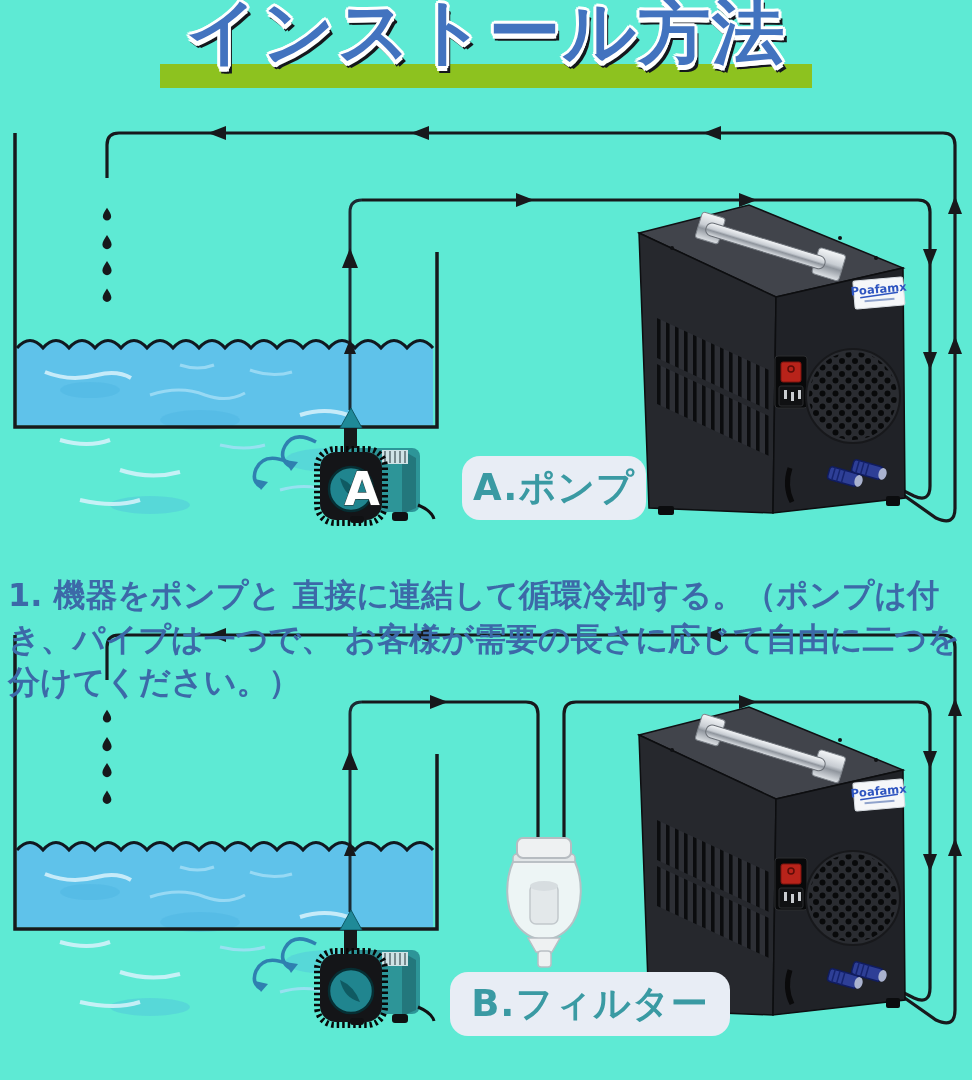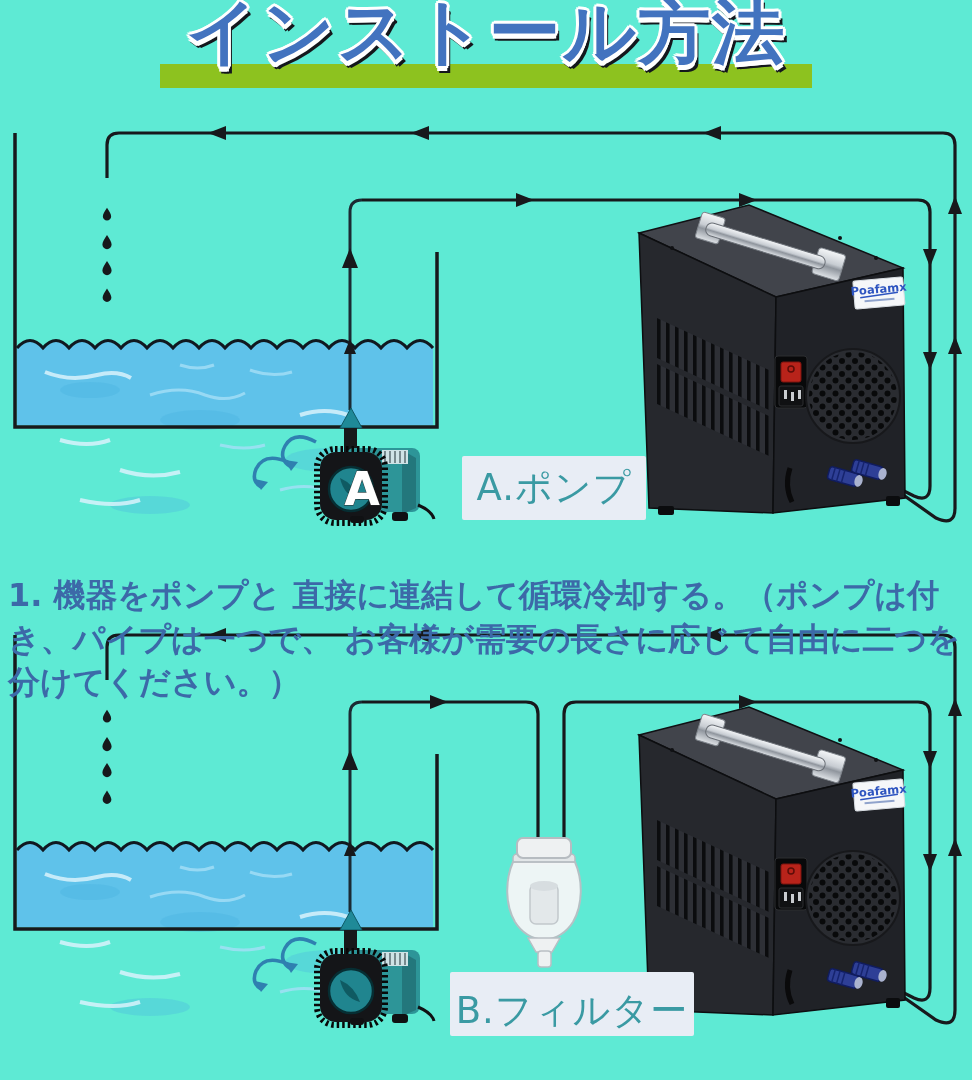--- a/index.html
+++ b/index.html
@@ -9,25 +9,25 @@
   .title-bar{position:absolute;left:160px;top:64px;width:652px;height:24px;background:#8dc21f;z-index:2;}
   .page-title{position:absolute;left:0;top:-12px;width:972px;margin:0;text-align:center;z-index:3;
     font-size:72px;font-weight:800;letter-spacing:2px;color:#4273bf;line-height:1.2;
     text-shadow:-3px 0 #fff,3px 0 #fff,0 -3px #fff,0 3px #fff,
       -2px -2px #fff,2px -2px #fff,-2px 2px #fff,2px 2px #fff,1px 5px #fff,-1px 5px #fff,
       4px 7px 0 #14171c,1px 7px 0 #14171c;}
   .caption{position:absolute;left:8px;width:956px;z-index:3;
     font-size:32px;font-weight:700;color:#3c69a8;line-height:1.36;}
   .caption1{top:542px;}
   .caption2{top:1044px;}
-  .pill{position:absolute;z-index:3;background:#e8edf5;border-radius:2px;
+  .pill{position:absolute;z-index:3;background:#e8edf5;border-radius:18px;
     display:flex;align-items:center;justify-content:center;
-    font-size:37px;font-weight:400;color:#3a9aa3;letter-spacing:1px;}
+    font-size:37px;font-weight:700;color:#3a9aa3;letter-spacing:1px;}
   .pill-a{left:462px;top:456px;width:184px;height:64px;}
-  .pill-b{left:450px;top:972px;width:244px;height:64px;align-items:flex-end;}
+  .pill-b{left:450px;top:972px;width:280px;height:64px;}
   .pipe{stroke:#17191c;stroke-width:3.2;fill:none;}
   .pipe-thin{stroke:#1b2a33;stroke-width:3;fill:none;}
   .ah{fill:#17191c;}
   .wave-line{stroke:#101820;stroke-width:3;fill:none;}
   .tankline{stroke:#17191c;stroke-width:3.5;fill:none;}
   .wlight{stroke:#d8f2fc;stroke-width:4;fill:none;opacity:.85;}
   .wlight2{stroke:#a5dff6;stroke-width:3;fill:none;opacity:.8;}
   .swirl{stroke:#2f80b0;stroke-width:3.5;fill:none;}
 </style>
 </head>

